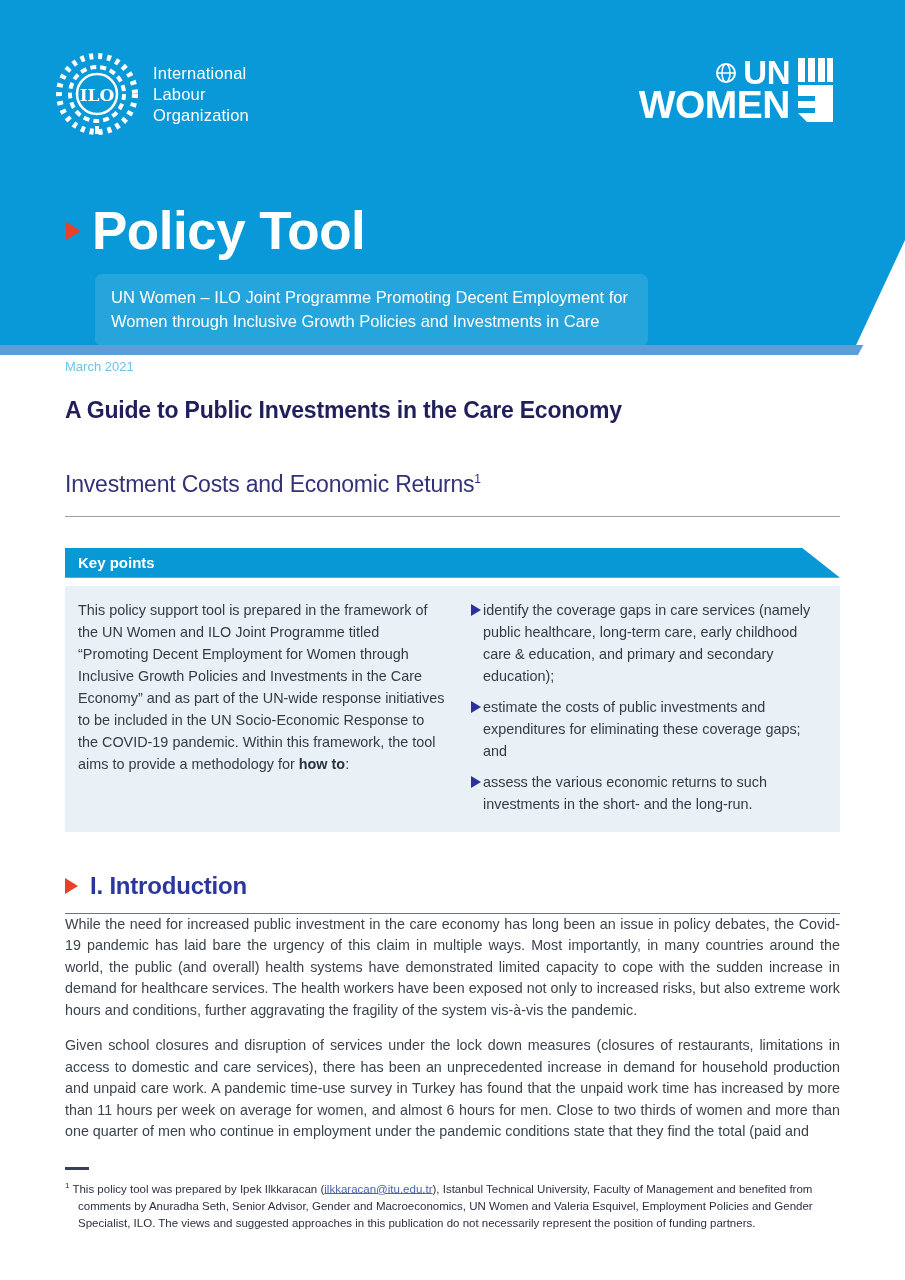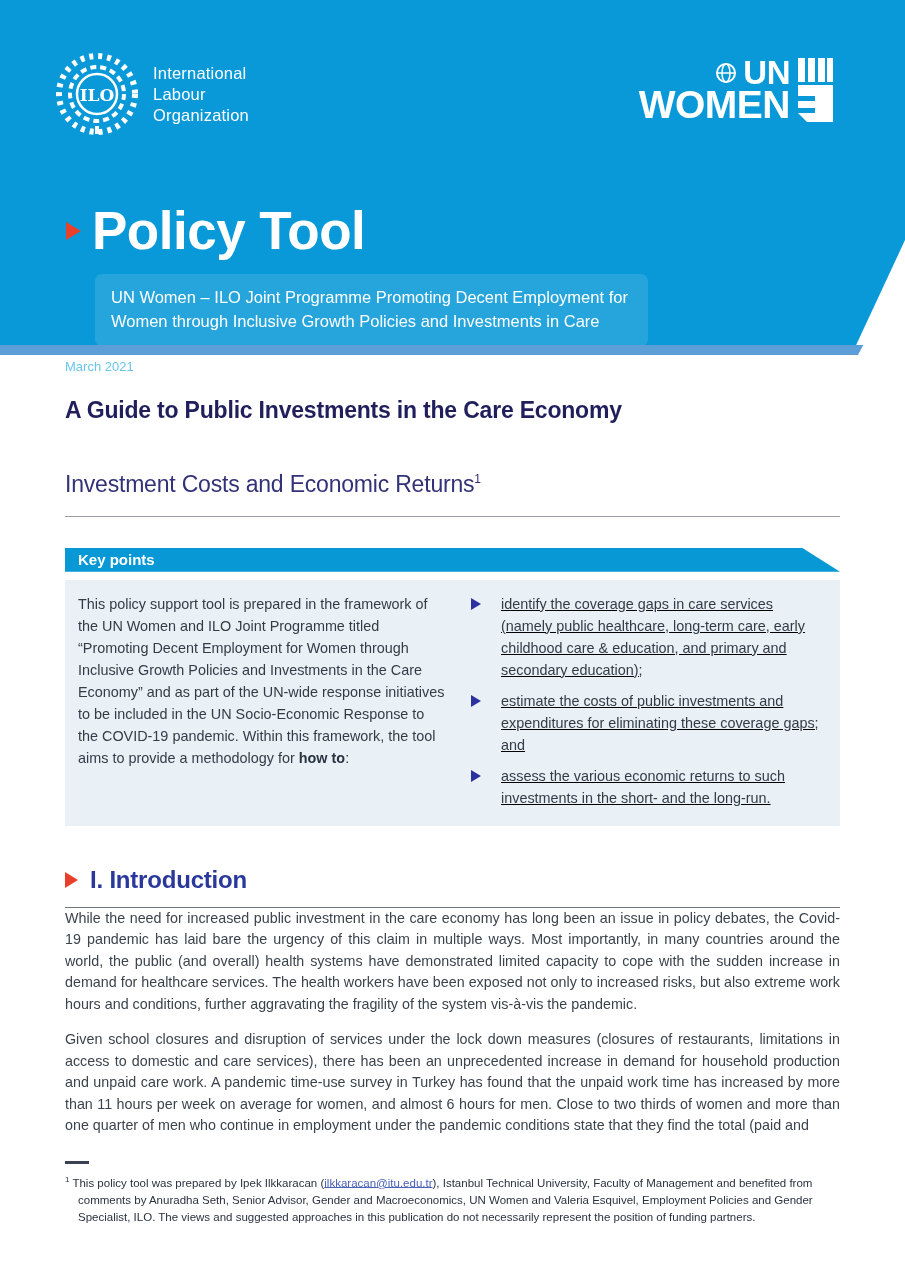--- a/index.html
+++ b/index.html
@@ -44,30 +44,30 @@
 
   
   .content { padding:0 65px; }
   .date { margin-top:4px; color:#69c6e9; font-size:13px; }
   .main-title { margin-top:23px; color:#211f5b; font-size:23px; font-weight:bold; letter-spacing:-.2px; }
   .main-subtitle { margin-top:6px; color:#333178; font-size:23px; line-height:33px; font-weight:400; letter-spacing:-.2px; }
   .main-subtitle sup { font-size:12px; }
   .rule1 { margin-top:15px; border:none; border-top:1px solid #9a9ea3; }
 
   .kp-bar {
-    margin-top:31px; height:24px; background:#0898d5; display:flex; align-items:center;
+    margin-top:31px; height:30px; background:#0898d5; display:flex; align-items:center;
     clip-path:polygon(0 0, calc(100% - 38px) 0, 100% 100%, 0 100%);
   }
   .kp-bar span { color:#fff; font-size:15px; font-weight:bold; padding-left:13px; }
 
   .kp-box { margin-top:8px; background:#e9f0f6; display:flex; padding:13px 14px 8px 13px; }
   .kp-left { width:368px; flex:0 0 auto; color:#333c46; font-size:14.4px; line-height:22px; }
   .kp-left b { color:#2a3340; }
   .kp-right { flex:1; padding-left:25px; }
-  .kp-bullet { display:flex; gap:20px; margin-bottom:9px;text-decoration:underline; }
+  .kp-bullet { display:flex; gap:2px; margin-bottom:9px; }
   .tri-blue { border-left:10px solid #2d319f; border-top:6px solid transparent; border-bottom:6px solid transparent; margin-top:5px; flex:0 0 auto; }
   .kp-bullet-text { color:#333c46; font-size:14.4px; line-height:22px; }
 
   .section-heading { margin-top:40px; display:flex; align-items:center; gap:12px; }
   .tri-red-md { border-left:13px solid #e8402a; border-top:8px solid transparent; border-bottom:8px solid transparent; }
   .section-heading-text { color:#2a379b; font-size:24px; font-weight:bold; letter-spacing:-.2px; }
   .rule2 { margin-top:13px; border:none; border-top:1px solid #70757a; }
 
   .body-p { color:#3b434c; font-size:14.3px; line-height:21.5px; text-align:justify; }
   .body-p + .body-p { margin-top:14px; }

